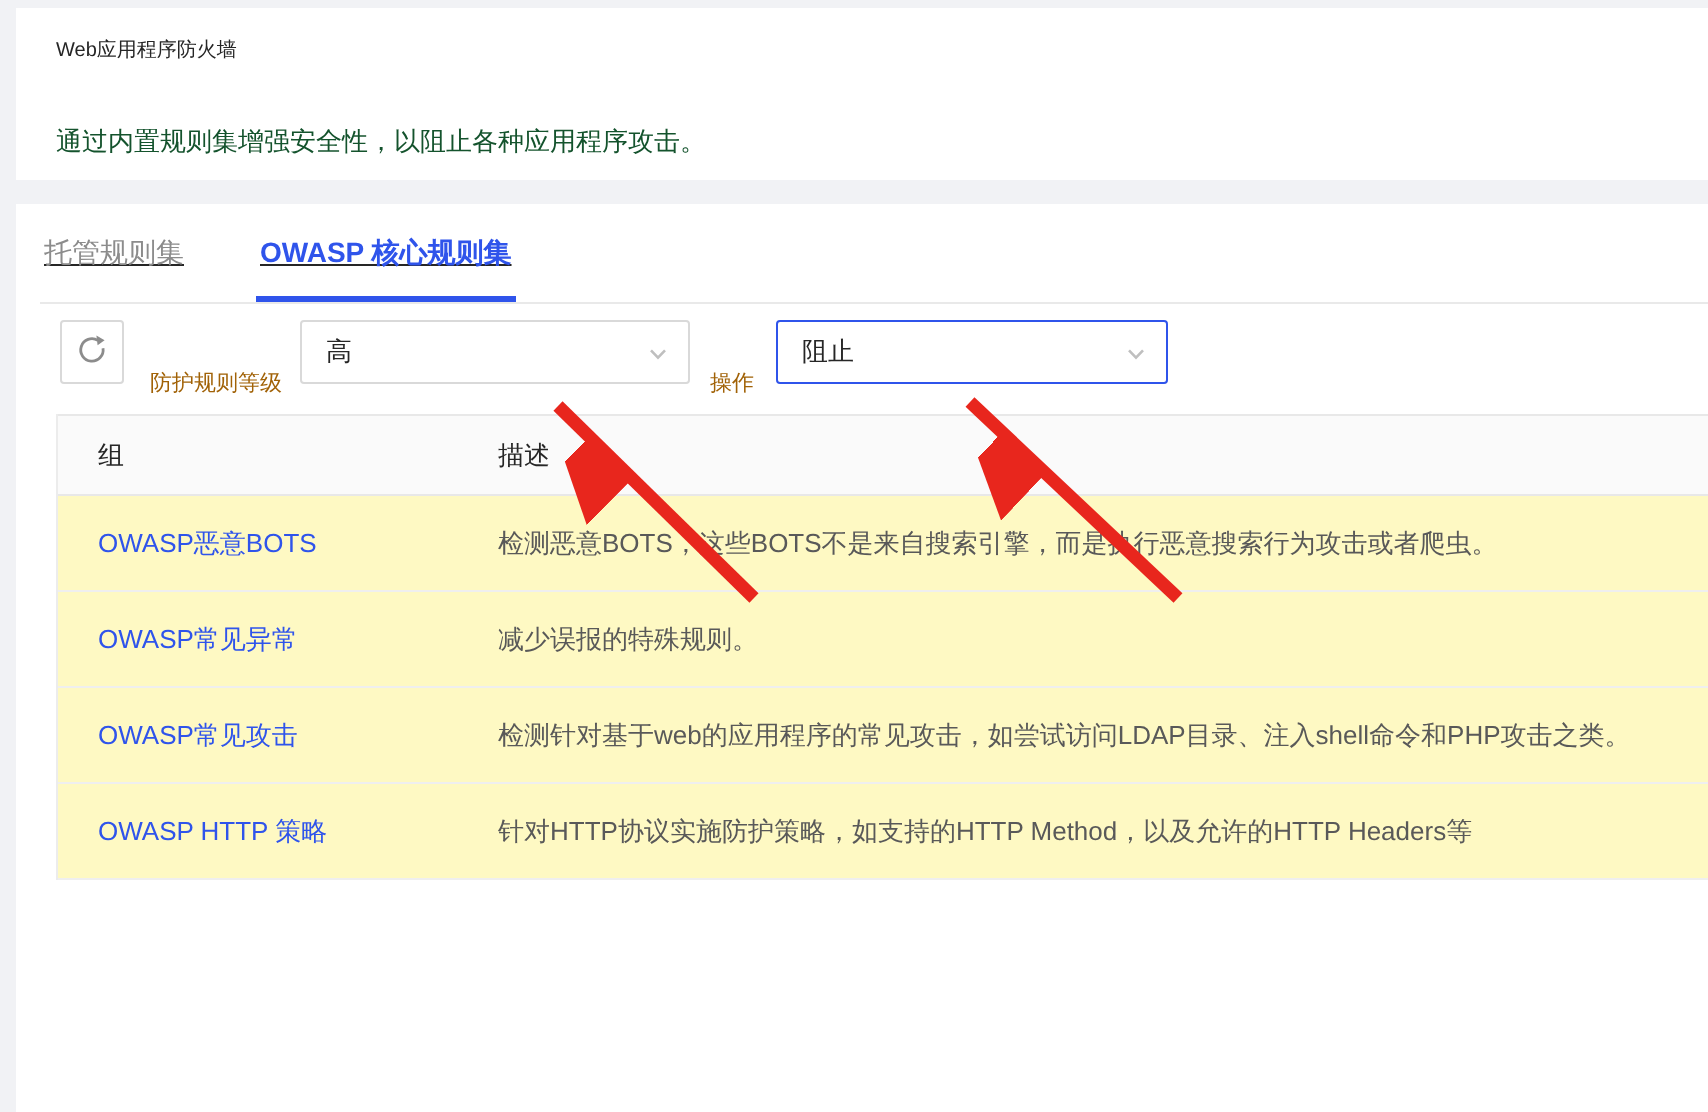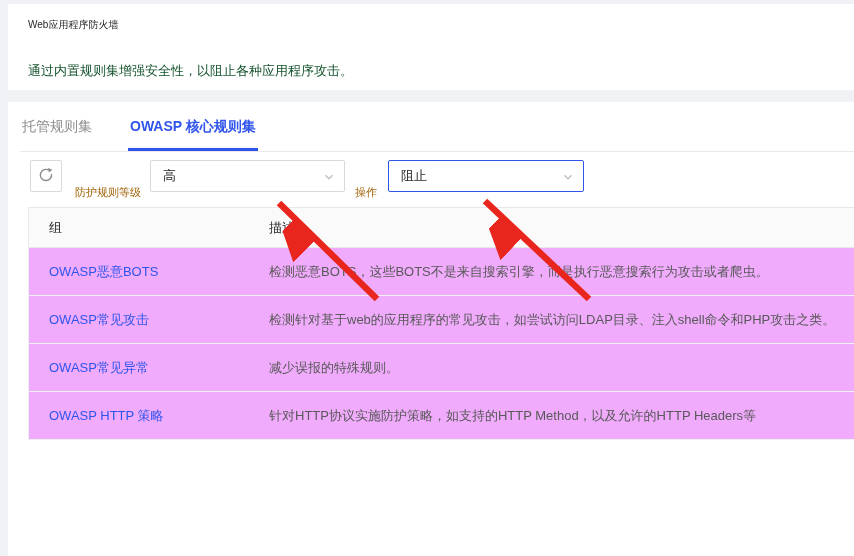--- a/index.html
+++ b/index.html
@@ -10,21 +10,21 @@
     background:#f1f2f5; font-size:13px; color:#262626;
   }
   .card { position:absolute; background:#fff; }
   #card-top { left:8px; top:4px; width:846px; height:86px; }
   .page-title { position:absolute; left:20px; top:14px; font-size:10px; color:#262626; }
   .page-subtitle { position:absolute; left:20px; top:58px; font-size:13px; color:#14532d; }
 
   #card-main { left:8px; top:102px; width:846px; height:454px; }
 
   .tabs { position:absolute; left:12px; top:10px; right:0; height:40px; display:flex; gap:34px;
-          border-bottom:1px solid #e9e9e9; padding:0 0 0 0; width:834px; }
+          border-bottom:1px solid #e9e9e9; padding:0 0 0 0; width:834px;text-decoration:underline; }
   .tab { font-size:14px; color:#8c8c8c; padding:6px 2px 12px 2px; cursor:pointer;
          border-bottom:3px solid transparent; }
   .tab.active { color:var(--accent); font-weight:bold; border-bottom-color:var(--accent); }
 
   .filter-row { position:absolute; left:0; top:58px; width:100%; height:32px; }
   .refresh-btn { position:absolute; left:22px; top:0; width:32px; height:32px;
                  border:1px solid #d9d9d9; border-radius:2px; background:#fff;
                  display:flex; align-items:center; justify-content:center; cursor:pointer; }
   .filter-label { position:absolute; top:16px; height:32px; line-height:32px; font-size:11px; color:#a16207; }
   #level-label { left:67px; }
@@ -35,23 +35,23 @@
   #level-select { left:142px; width:195px; }
   #action-select { left:380px; width:196px; border-color:var(--accent); }
   .select .chev { position:absolute; right:9px; top:10px; }
 
   .table { position:absolute; left:20px; top:105px; width:826px;
            border-left:1px solid #ececec; }
   .thead { display:flex; height:41px; align-items:center; background:#fafafa;
            border-top:1px solid #e8e8e8; border-bottom:1px solid #e8e8e8;
            font-size:13px; color:#262626; }
   .trow { display:flex; height:48px; align-items:center; border-bottom:1px solid #efefef;
-          background:#f0abfc; font-size:13px; }
+          background:#fef9c3; font-size:13px; }
   .col-group { width:220px; padding-left:20px; flex:none; }
-  .col-desc { flex:1; padding-right:10px; color:#595959; white-space:nowrap; overflow:hidden;margin-left:20px; }
+  .col-desc { flex:1; padding-right:10px; color:#595959; white-space:nowrap; overflow:hidden; }
   .group-link { color:var(--link); cursor:pointer; text-decoration:none; }
 
   #annotations { position:absolute; left:0; top:0; width:854px; height:556px;
                  pointer-events:none; z-index:50; }
   #annotations line { stroke:var(--arrow-red); stroke-width:6.5; }
   #annotations marker path { fill:var(--arrow-red); }
 </style>
 </head>
 <body>
 
@@ -104,26 +104,26 @@
       <div class="thead">
         <div class="col-group">组</div>
         <div class="col-desc" style="color:#262626">描述</div>
       </div>
 
       <div class="trow">
         <div class="col-group"><a class="group-link">OWASP恶意BOTS</a></div>
         <div class="col-desc">检测恶意BOTS，这些BOTS不是来自搜索引擎，而是执行恶意搜索行为攻击或者爬虫。</div>
       </div>
       <div class="trow">
+        <div class="col-group"><a class="group-link">OWASP常见异常</a></div>
+        <div class="col-desc">减少误报的特殊规则。</div>
+      </div>
+      <div class="trow">
         <div class="col-group"><a class="group-link">OWASP常见攻击</a></div>
         <div class="col-desc">检测针对基于web的应用程序的常见攻击，如尝试访问LDAP目录、注入shell命令和PHP攻击之类。</div>
-      </div>
-      <div class="trow">
-        <div class="col-group"><a class="group-link">OWASP常见异常</a></div>
-        <div class="col-desc">减少误报的特殊规则。</div>
       </div>
       <div class="trow">
         <div class="col-group"><a class="group-link">OWASP HTTP 策略</a></div>
         <div class="col-desc">针对HTTP协议实施防护策略，如支持的HTTP Method，以及允许的HTTP Headers等</div>
       </div>
     </div>
   </div>
 
   <svg id="annotations">
     <defs>

